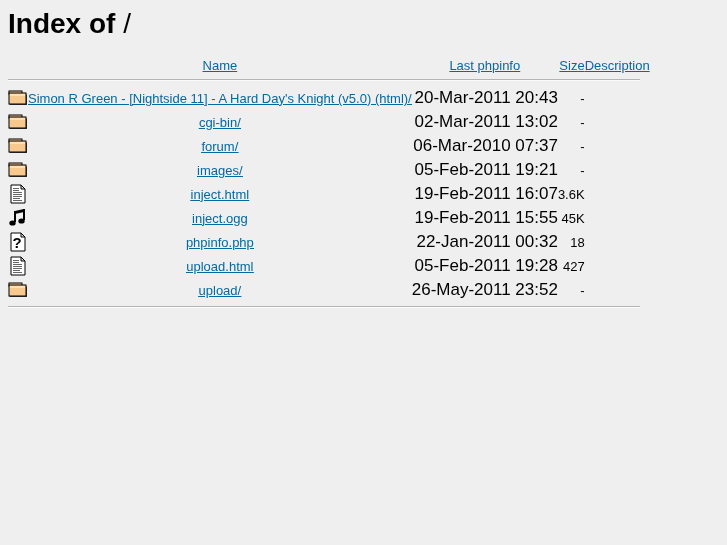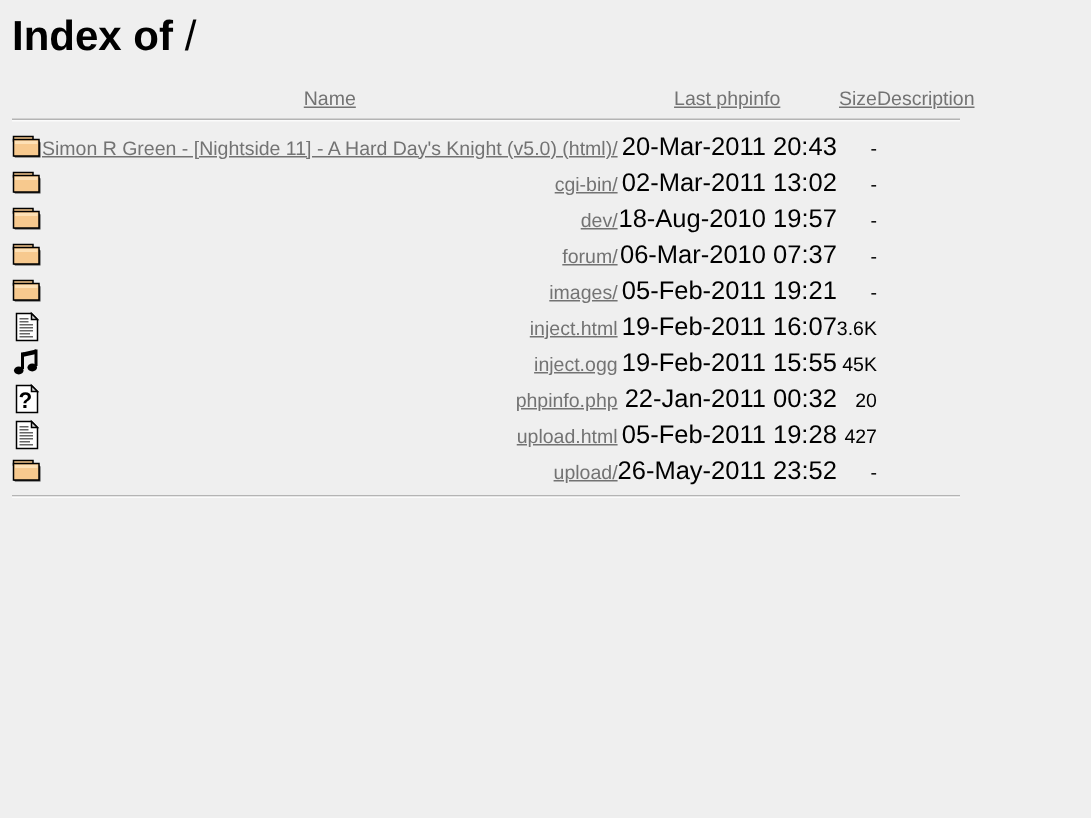--- a/index.html
+++ b/index.html
@@ -78,41 +78,42 @@
   tr.entry-row td {
     height: 24px;
     padding: 0;
   }
   td.cell-icon {
     width: 22px;
     padding-left: 4px;
     vertical-align: middle;
   }
   td.cell-name {
-    text-align: right;
+    text-align: center;
     padding-left: 2px;
+    text-decoration: underline;
   }
   td.cell-date {
     text-align: right;
     padding-left: 14px;
     font-size: 17px;
   }
   td.cell-size {
     text-align: right;
     padding-left: 7px;
     font-size: 13px;
   }
   td.cell-desc {
     text-align: left;
     padding-left: 5px;
     font-size: 13px;
   }
 
   a.link {
-    color: #737373;
+    color: #0369a1;
     text-decoration: underline;
     font-size: 13px;
     cursor: pointer;
   }
 
   
   .icon {
     display: inline-block;
     width: 20px;
     height: 22px;
@@ -188,32 +189,20 @@
           <td class="cell-size">-</td>
           <td class="cell-desc"></td>
         </tr>
         <tr class="entry-row">
           <td class="cell-icon"><span class="icon"><svg width="20" height="22" viewBox="0 0 20 22">
                 <rect x="1" y="4" width="13" height="3" fill="#f7c98e" stroke="#000" stroke-width="1"></rect>
                 <rect x="1" y="6" width="17" height="11" fill="#f7c98e" stroke="#000" stroke-width="1"></rect>
                 <rect x="2" y="7" width="15" height="2" fill="#fde0b5"></rect>
                 <path d="M18 7 L19 8 L19 18 L2 18 L1 17 L18 17 Z" fill="#000" opacity="0.75"></path>
               </svg></span></td>
-          <td class="cell-name"><a class="link" href="#">dev/</a></td>
-          <td class="cell-date">18-Aug-2010 19:57</td>
-          <td class="cell-size">-</td>
-          <td class="cell-desc"></td>
-        </tr>
-        <tr class="entry-row">
-          <td class="cell-icon"><span class="icon"><svg width="20" height="22" viewBox="0 0 20 22">
-                <rect x="1" y="4" width="13" height="3" fill="#f7c98e" stroke="#000" stroke-width="1"></rect>
-                <rect x="1" y="6" width="17" height="11" fill="#f7c98e" stroke="#000" stroke-width="1"></rect>
-                <rect x="2" y="7" width="15" height="2" fill="#fde0b5"></rect>
-                <path d="M18 7 L19 8 L19 18 L2 18 L1 17 L18 17 Z" fill="#000" opacity="0.75"></path>
-              </svg></span></td>
           <td class="cell-name"><a class="link" href="#">forum/</a></td>
           <td class="cell-date">06-Mar-2010 07:37</td>
           <td class="cell-size">-</td>
           <td class="cell-desc"></td>
         </tr>
         <tr class="entry-row">
           <td class="cell-icon"><span class="icon"><svg width="20" height="22" viewBox="0 0 20 22">
                 <rect x="1" y="4" width="13" height="3" fill="#f7c98e" stroke="#000" stroke-width="1"></rect>
                 <rect x="1" y="6" width="17" height="11" fill="#f7c98e" stroke="#000" stroke-width="1"></rect>
                 <rect x="2" y="7" width="15" height="2" fill="#fde0b5"></rect>
@@ -257,21 +246,21 @@
           <td class="cell-desc"></td>
         </tr>
         <tr class="entry-row">
           <td class="cell-icon"><span class="icon"><svg width="20" height="22" viewBox="0 0 20 22">
                 <path d="M3 2 L13 2 L17 6 L17 20 L3 20 Z" fill="#ffffff" stroke="#000" stroke-width="1"></path>
                 <path d="M13 2 L13 6 L17 6 Z" fill="#d8d8d8" stroke="#000" stroke-width="1"></path>
                 <text x="9" y="17" font-family="Liberation Sans, sans-serif" font-size="15" font-weight="bold" fill="#000" text-anchor="middle">?</text>
               </svg></span></td>
           <td class="cell-name"><a class="link" href="#">phpinfo.php</a></td>
           <td class="cell-date">22-Jan-2011 00:32</td>
-          <td class="cell-size">20</td>
+          <td class="cell-size">18</td>
           <td class="cell-desc"></td>
         </tr>
         <tr class="entry-row">
           <td class="cell-icon"><span class="icon"><svg width="20" height="22" viewBox="0 0 20 22">
                 <path d="M3 2 L13 2 L17 6 L17 20 L3 20 Z" fill="#ffffff" stroke="#000" stroke-width="1"></path>
                 <path d="M13 2 L13 6 L17 6 Z" fill="#d8d8d8" stroke="#000" stroke-width="1"></path>
                 <g fill="#666666">
                   <rect x="5" y="5" width="6" height="1"></rect>
                   <rect x="5" y="7" width="6" height="1"></rect>
                   <rect x="5" y="9" width="9" height="1"></rect>

